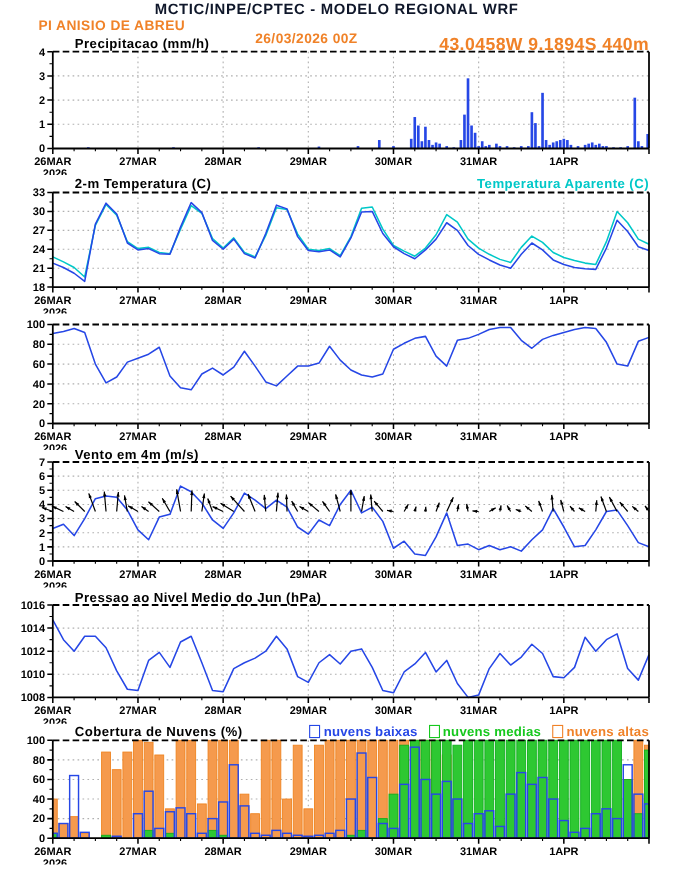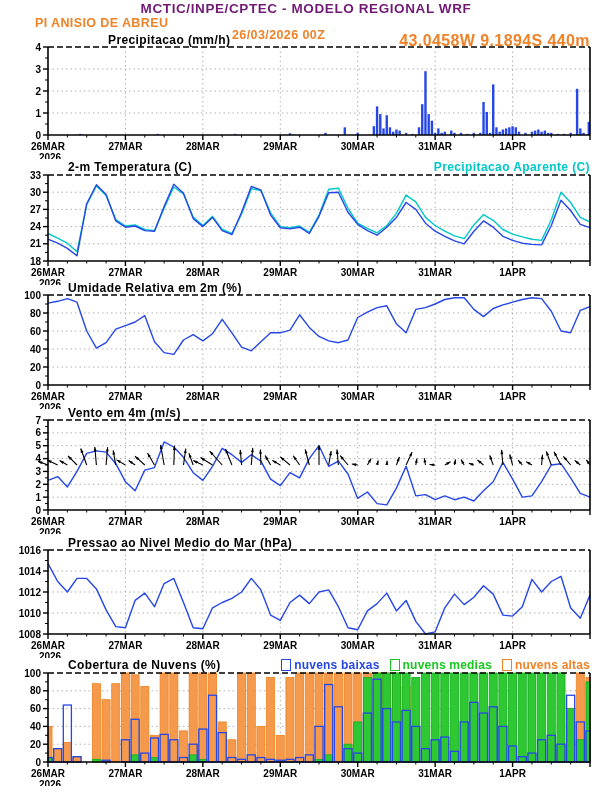--- a/index.html
+++ b/index.html
@@ -18,31 +18,30 @@
           justify-content:flex-end;gap:10px;font-size:12px;font-weight:bold;letter-spacing:0.2px;}
   .cl-item{display:flex;align-items:center;gap:3px;}
   .swatch{display:inline-block;width:8px;height:10px;background:#fff;border:1.6px solid #000;}
   svg.plot{position:absolute;left:0;width:612px;pointer-events:none;}
 </style>
 </head>
 <body>
 
 <div class="stage">
 
-  <div class="hdr1" style="color: #701a75;">MCTIC/INPE/CPTEC - MODELO REGIONAL WRF</div>
+  <div class="hdr1" style="color: #0f172a;">MCTIC/INPE/CPTEC - MODELO REGIONAL WRF</div>
   <div class="hdr2a" style="color: rgb(240, 130, 40); text-align: right;">PI ANISIO DE ABREU</div>
   <div class="hdr2b" style="color: rgb(240, 130, 40); margin-top: 12px;">26/03/2026 00Z</div>
   <div class="coords" style="color: rgb(240, 130, 40);">43.0458W 9.1894S 440m</div>
 
-  <div class="ptitle" style="top:33px;margin-left:40px;">Precipitacao (mm/h)</div>
+  <div class="ptitle" style="top:33px;">Precipitacao (mm/h)</div>
   <div class="ptitle" style="top:160px;">2-m Temperatura (C)</div>
-  <div class="plegend-right" style="top: 160px; color: rgb(0, 200, 200);">Precipitacao Aparente (C)</div>
-  <div class="ptitle" style="top:281px;">Umidade Relativa em 2m (%)</div>
+  <div class="plegend-right" style="top: 160px; color: rgb(0, 200, 200);">Temperatura Aparente (C)</div>
   <div class="ptitle" style="top:406px;">Vento em 4m (m/s)</div>
-  <div class="ptitle" style="top:536px;">Pressao ao Nivel Medio do Mar (hPa)</div>
+  <div class="ptitle" style="top:536px;">Pressao ao Nivel Medio do Jun (hPa)</div>
   <div class="ptitle" style="top:658px;">Cobertura de Nuvens (%)</div>
 
   <div class="cloud-legend" style="top:658px;">
     <span class="cl-item">
       <span class="swatch" style="border-color: rgb(38, 71, 230);"></span>
       <span style="color: rgb(38, 71, 230);">nuvens baixas</span>
     </span>
     <span class="cl-item">
       <span class="swatch" style="border-color: rgb(22, 200, 30);"></span>
       <span style="color: rgb(22, 200, 30); text-align: right;">nuvens medias</span>

